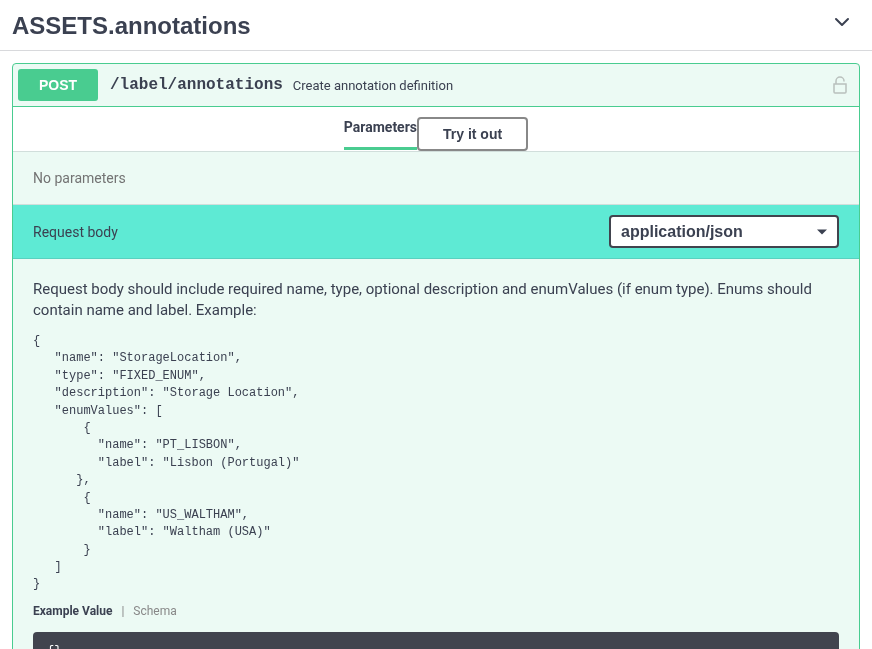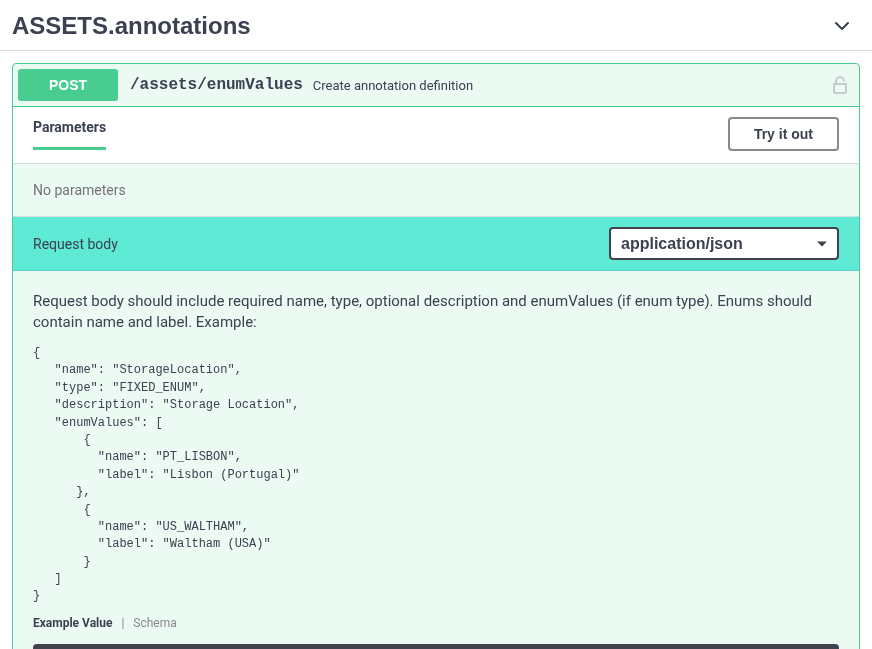--- a/index.html
+++ b/index.html
@@ -4,21 +4,20 @@
   <style>
     * { box-sizing: border-box; margin: 0; padding: 0; }
     body {
       font-family: -apple-system, BlinkMacSystemFont, "Segoe UI", Roboto, sans-serif;
       background: #fff;
       color: #3b4151;
       width: 872px;
     }
     .section-header {
       display: flex;
-      align-items: center;
       justify-content: space-between;
       padding: 12px 20px 10px 12px;
       border-bottom: 1px solid rgba(59,65,81,0.2);
     }
     .section-title {
       font-size: 24px;
       font-weight: 700;
       font-family: -apple-system, BlinkMacSystemFont, "Segoe UI", sans-serif;
       color: #3b4151;
     }
@@ -39,21 +38,21 @@
       padding: 5px;
       background: rgba(73,204,144,0.1);
       border-bottom: 1px solid #49cc90;
     }
     .method-badge {
       background: #49cc90;
       color: #fff;
       font-weight: 700;
       font-size: 14px;
       padding: 8px 0;
-      width: 100px;
+      width: 80px;
       text-align: center;
       border-radius: 3px;
       font-family: -apple-system, sans-serif;
     }
     .path {
       font-family: "SFMono-Regular", Consolas, "Liberation Mono", Menlo, monospace;
       font-size: 16px;
       font-weight: 600;
       color: #3b4151;
       margin-left: 12px;
@@ -64,23 +63,23 @@
       margin-left: 10px;
       flex: 1;
     }
     .lock-icon {
       margin-right: 6px;
       opacity: 0.5;
     }
     .lock-icon svg { display: block; }
     .params-row {
       display: flex;
-      justify-content: space-between;
+      justify-content: center;
       align-items: center;
-      padding: 10px 20px 12px 20px;
+      padding: 10px 20px 0 20px;
       background: #fff;
     }
     .tab-header {
       font-size: 14px;
       font-weight: 700;
       color: #3b4151;
       padding-bottom: 12px;
       border-bottom: 3px solid #49cc90;
       display: inline-block;
     }
@@ -194,21 +193,21 @@
     <svg width="20" height="20" viewBox="0 0 20 20">
         <path d="M4 7l6 6 6-6" stroke="#3b4151" stroke-width="2" fill="none" stroke-linecap="round" stroke-linejoin="round"></path>
       </svg>
   </span>
 </div>
 
 <div class="opblock">
 
   <div class="opblock-summary">
     <span class="method-badge">POST</span>
-    <span class="path">/assets/enumValues</span>
+    <span class="path">/label/annotations</span>
     <span class="summary-desc">Create annotation definition</span>
     <span class="lock-icon">
       <svg width="16" height="18" viewBox="0 0 16 18">
           <path d="M4 8 V5 a4 4 0 0 1 8 0 M2 8 h12 v8 a1 1 0 0 1 -1 1 h-10 a1 1 0 0 1 -1 -1 z" stroke="#888" stroke-width="1.5" fill="none" stroke-linecap="round"></path>
         </svg>
     </span>
   </div>
 
   <div class="params-row">
     <span class="tab-header">Parameters</span>

